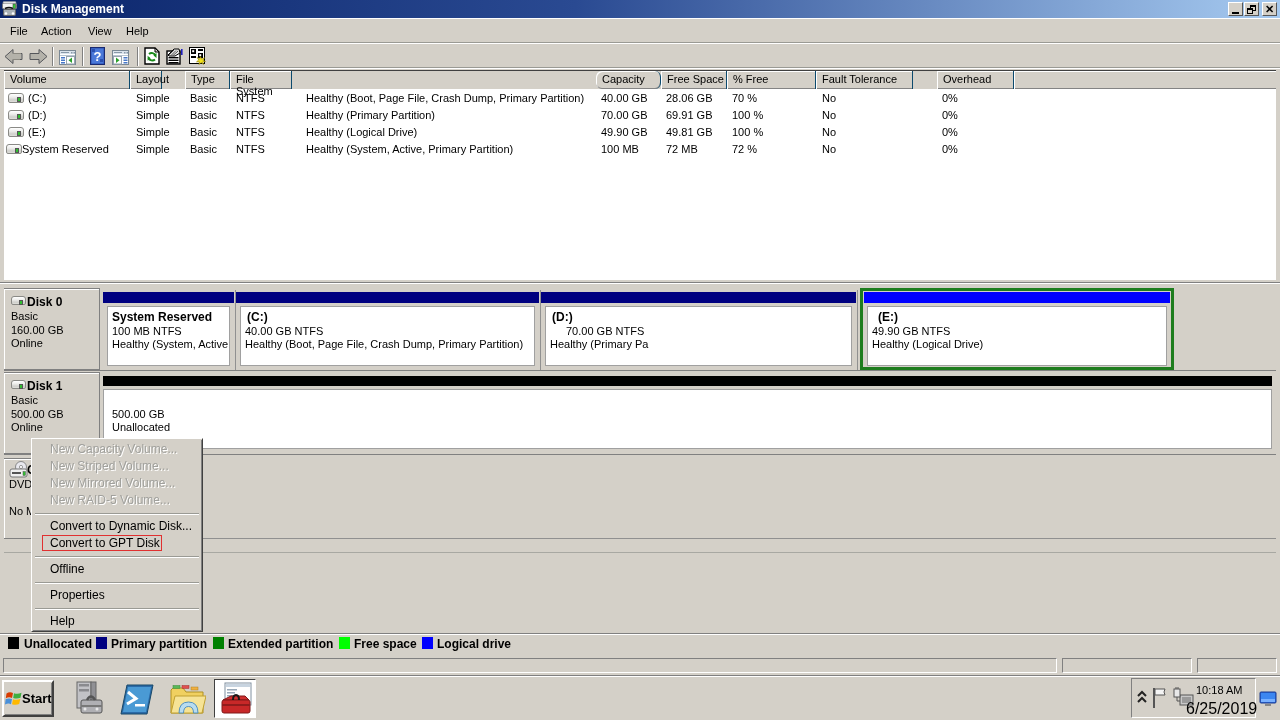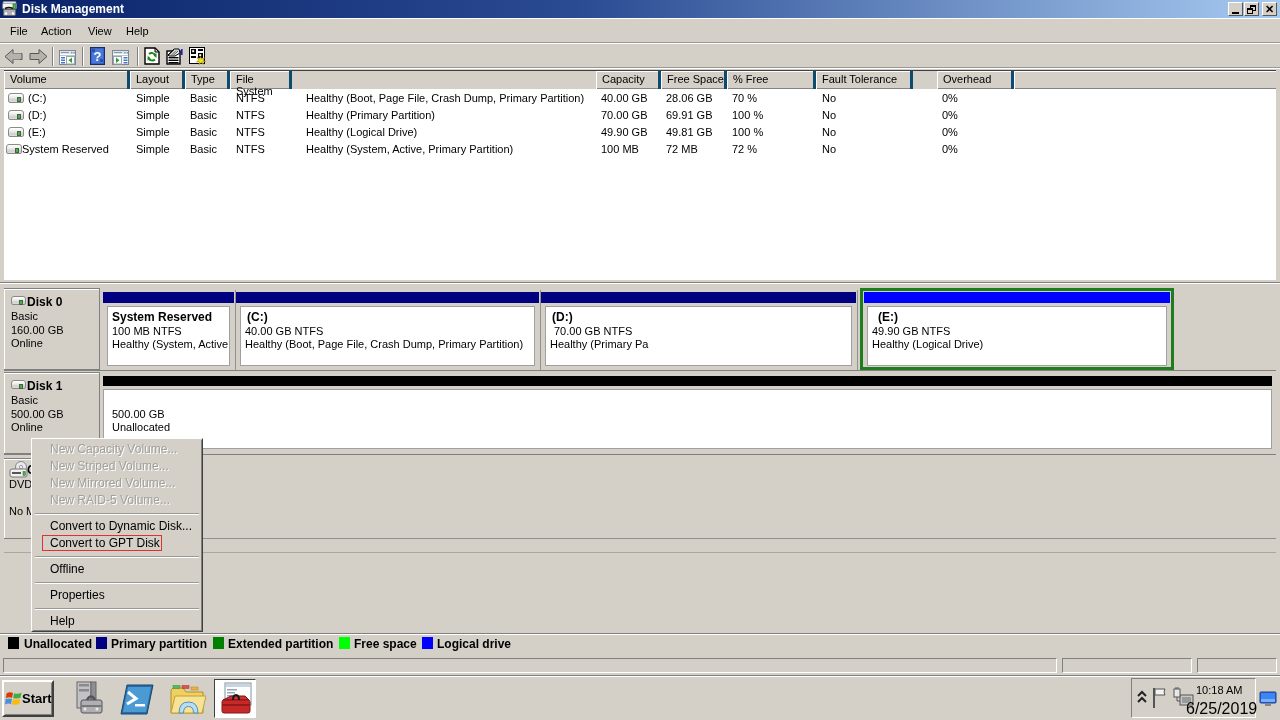--- a/index.html
+++ b/index.html
@@ -2,21 +2,21 @@
 <html><head>
 <meta charset="utf-8">
 <style>
   * { margin:0; padding:0; box-sizing:border-box; }
   html,body { width:1280px; height:720px; overflow:hidden; }
   body { font-family:"Liberation Sans", sans-serif; font-size:11px; color:#000; background:#d4d0c8; position:relative; }
   .abs { position:absolute; }
   .raised { border:1px solid; border-color:#ffffff #585858 #585858 #ffffff; background:#d4d0c8; }
   .sunken { border:1px solid; border-color:#808080 #ffffff #ffffff #808080; }
   .hdrcell { position:absolute; top:0; height:18px; background:#d4d0c8;
-             border-right:3px solid #0c4a6e; box-shadow:inset 1px 1px 0 #ffffff, inset 0 -1px 0 #848484;
+             border-right:1px solid #0c4a6e; box-shadow:inset 1px 1px 0 #ffffff, inset 0 -1px 0 #848484;
              padding:2px 0 0 6px; font-size:11px; }
   .cell { position:absolute; font-size:11px; white-space:nowrap; }
   .driveico { position:absolute; width:16px; height:10px; background:linear-gradient(#ffffff,#ededeb 40%,#cfcfcb 75%,#e0e0dc);
               border:1px solid #8a8a86; border-radius:3px 3px 2px 2px; }
   .driveico:after { content:""; position:absolute; right:2px; top:3px; width:2px; height:3px; background:#2fbf2f; border:1px solid #555; }
   .mitem { position:absolute; left:18px; font-size:12px; white-space:nowrap; height:17px; line-height:17px; }
   .gray { color:#a0a09c; text-shadow:1px 1px 0 #ffffff; }
   .msep { position:absolute; left:3px; right:3px; height:2px; border-top:1px solid #9a9a94; border-bottom:1px solid #ffffff; }
 </style>
 </head>
@@ -131,24 +131,24 @@
   <g transform="translate(11.5,13.5)">
     <path d="M0,-4 L1.2,-1.4 L4,-2.8 L2.6,-0.2 L5,1 L2.2,1.4 L3,4 L0.6,2 L-1.4,4 L-1.2,1.2 L-4,1.4 L-1.8,-0.6 L-3.4,-3 L-0.8,-1.6 Z" fill="#f2e21a" stroke="#8a7a00" stroke-width="0.6"></path>
   </g>
 </svg>
 
 <div class="abs" style="left:0;top:70px;width:1280px;height:210px;background:#d4d0c8;"></div>
 <div class="abs" style="left:4px;top:70px;width:1272px;height:210px;background:#ffffff;border-top:1px solid #404040;"></div>
 
 <div class="abs" style="left:4px;top:71px;width:1272px;height:18px;background:#d4d0c8;">
   <div class="hdrcell" style="left:0px;width:126px;">Volume</div>
-  <div class="hdrcell" style="left:126px;width:55px;">Layout</div>
+  <div class="hdrcell" style="left:126px;width:32px;">Layout</div>
   <div class="hdrcell" style="left:181px;width:45px;">Type</div>
   <div class="hdrcell" style="left:226px;width:62px;">File System</div>
-  <div class="hdrcell" style="left:592px;width:65px;">Capacity</div>
+  <div class="hdrcell" style="left:592px;width:65px;border-radius:6px;">Capacity</div>
   <div class="hdrcell" style="left:657px;width:66px;">Free Space</div>
   <div class="hdrcell" style="left:723px;width:89px;">% Free</div>
   <div class="hdrcell" style="left:812px;width:97px;">Fault Tolerance</div>
   <div class="hdrcell" style="left:933px;width:77px;">Overhead</div>
   <div class="hdrcell" style="left:1010px;width:262px;border-right:none;"></div>
 </div>
 
 <div id="rows">
     <div class="abs driveico" style="left:8px;top:93px;"></div>
     <div class="cell" style="left:28px;top:92px;">(C:)</div>
@@ -219,21 +219,21 @@
     <div class="abs" style="left:236px;top:292px;width:303px;height:11px;background:#000080;"></div>
     <div class="abs" style="left:240px;top:306px;width:295px;height:60px;background:#fff;border:1px solid #a0a0a0;overflow:hidden;">
       <div style="margin:3px 0 0 6px;font-weight:bold;font-size:12px;white-space:nowrap;">(C:)</div>
       <div style="margin:1px 0 0 4px;white-space:nowrap;">40.00 GB NTFS</div>
       <div style="margin:1px 0 0 4px;white-space:nowrap;">Healthy (Boot, Page File, Crash Dump, Primary Partition)</div>
     </div>
     <div class="abs" style="left:540px;top:290px;width:1px;height:80px;background:#909090;"></div>
     <div class="abs" style="left:541px;top:292px;width:315px;height:11px;background:#000080;"></div>
     <div class="abs" style="left:545px;top:306px;width:307px;height:60px;background:#fff;border:1px solid #a0a0a0;overflow:hidden;">
       <div style="margin:3px 0 0 6px;font-weight:bold;font-size:12px;white-space:nowrap;">(D:)</div>
-      <div style="margin:1px 0 0 8px;white-space:nowrap;">70.00 GB NTFS</div>
+      <div style="margin:1px 0 0 20px;white-space:nowrap;">70.00 GB NTFS</div>
       <div style="margin:1px 0 0 4px;white-space:nowrap;">Healthy (Primary Pa</div>
     </div>
     <div class="abs" style="left:857px;top:290px;width:1px;height:80px;background:#909090;"></div>
     <div class="abs" style="left:860px;top:288px;width:314px;height:82px;border:3px solid #1e7d1e;background:#d4d0c8;">
       <div class="abs" style="left:1px;top:1px;width:306px;height:11px;background:#0000ff;"></div>
       <div class="abs" style="left:4px;top:15px;width:300px;height:60px;background:#fff;border:1px solid #a0a0a0;">
         <div style="margin:3px 0 0 10px;font-weight:bold;font-size:12px;">(E:)</div>
         <div style="margin:1px 0 0 4px;">49.90 GB NTFS</div>
         <div style="margin:1px 0 0 4px;">Healthy (Logical Drive)</div>
       </div>

